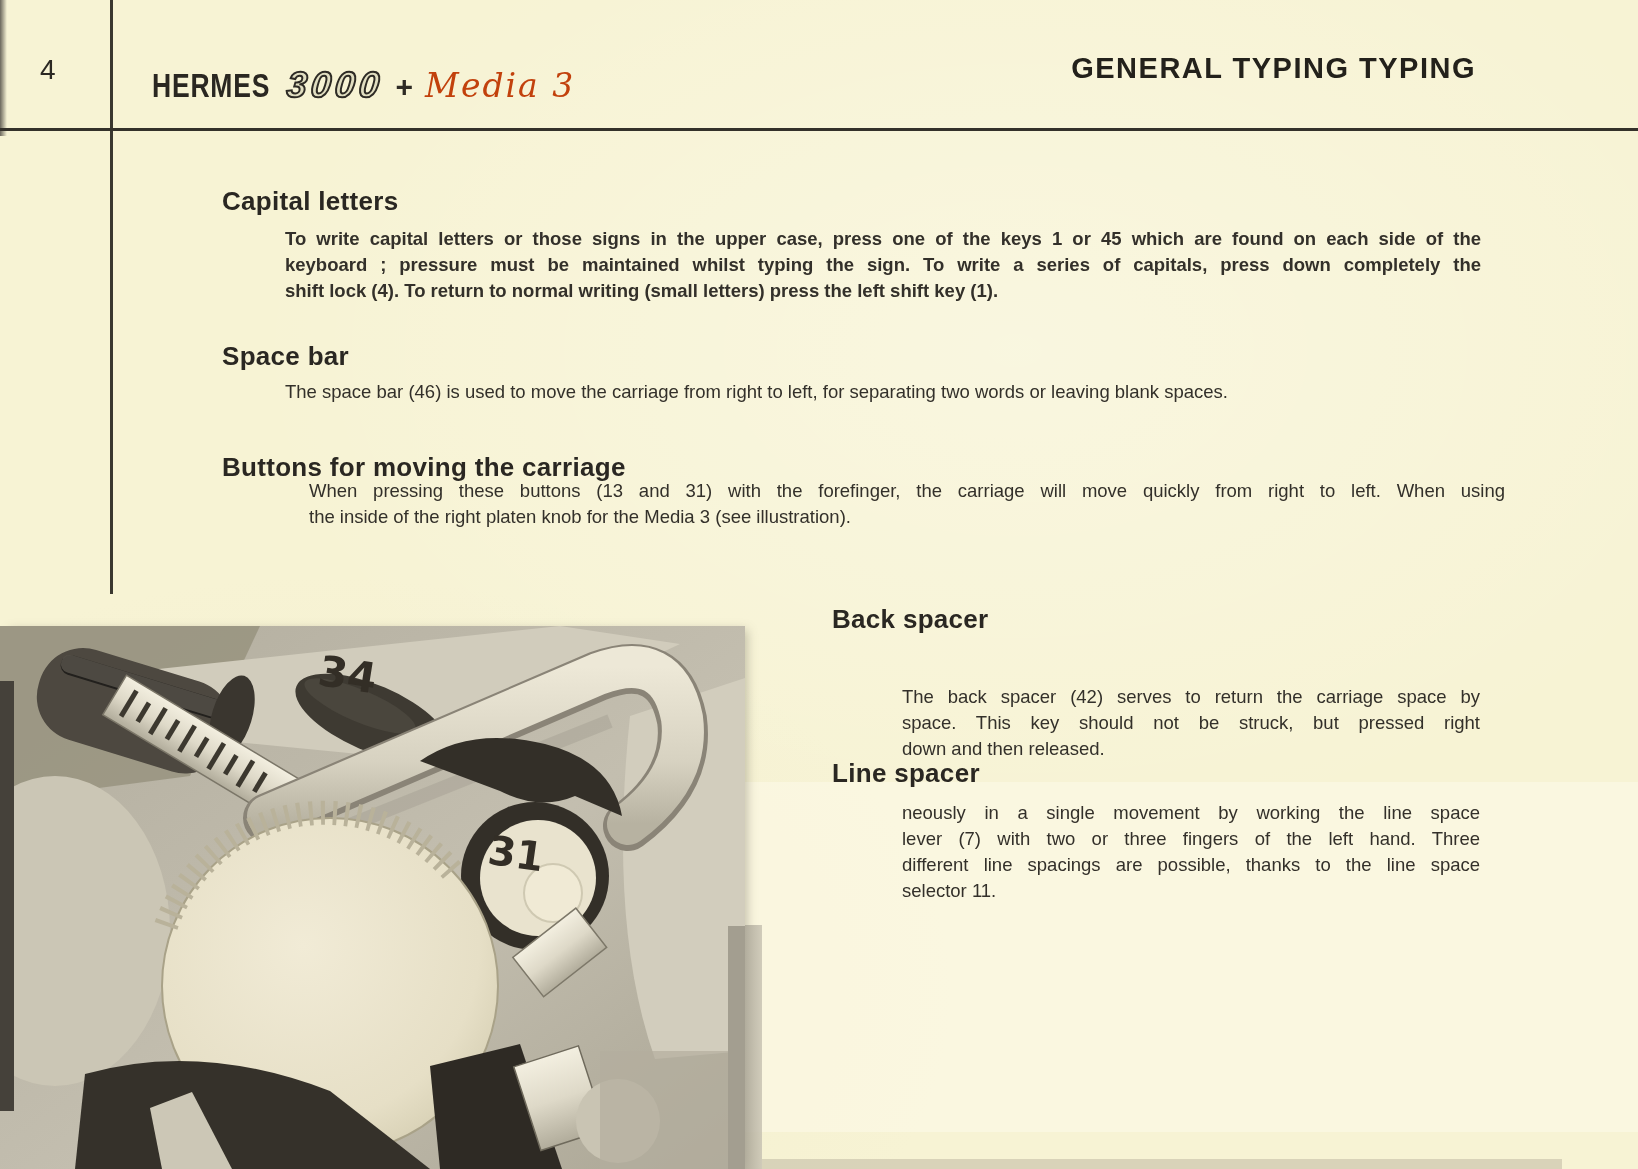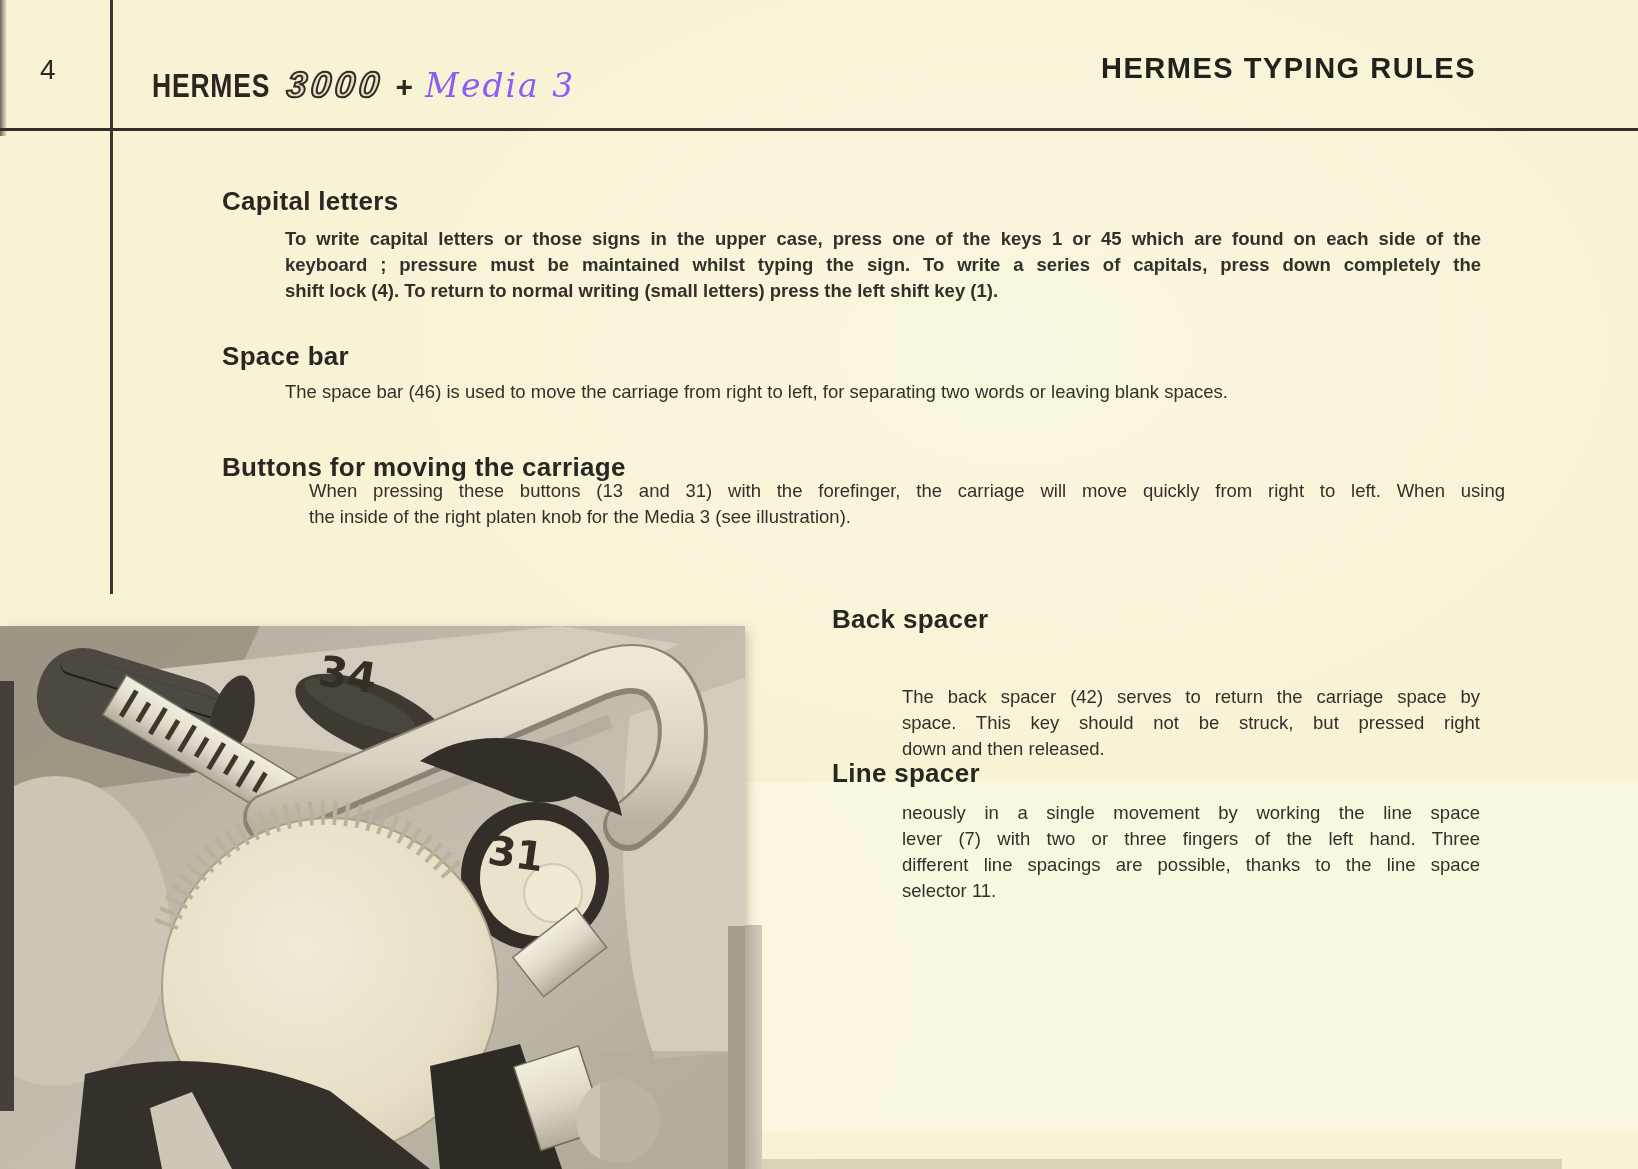--- a/index.html
+++ b/index.html
@@ -54,21 +54,21 @@
   }
   .logo-model {
     font-size: 36px; font-style: italic; font-weight: 700; letter-spacing: 4px;
     color: rgba(42,39,33,0.10);
     -webkit-text-stroke: 2px #2e2b25;
     transform: skewX(-6deg); margin-left: -28px;
   }
   .logo-plus { font-size: 30px; font-weight: 600; color: #2e2b25; }
   .logo-media {
     font-family: "DejaVu Serif", "Liberation Serif", serif;
-    font-style: italic; font-size: 33px; letter-spacing: 2px; color: #8b5cf6;
+    font-style: italic; font-size: 33px; letter-spacing: 2px; color: #c2410c;
   }
   .header-title {
     position: absolute; right: 162px; top: 52px;
     font-size: 29px; font-weight: 800; letter-spacing: 1.5px; color: #23211b;
   }
 
   
   .sec { position: absolute; }
   .sec h2 {
     font-size: 26px; font-weight: 800; color: #2a2722; letter-spacing: 0.3px;
@@ -120,21 +120,21 @@
 <div class="v-rule"></div>
 <div class="h-rule"></div>
 
 <div class="logo">
   <span class="logo-hermes">HERMES</span>
   <span class="logo-model">3000</span>
   <span class="logo-plus">+</span>
   <span class="logo-media">Media 3</span>
 </div>
 
-<div class="header-title">HERMES TYPING RULES</div>
+<div class="header-title">GENERAL TYPING TYPING</div>
 
 <section class="sec" id="sec-capital">
   <h2>Capital letters</h2>
 </section>
 <div class="para" id="para-capital">
   <span class="line">To write capital letters or those signs in the upper case, press one of the keys 1 or 45 which are found on each side of the</span>
   <span class="line">keyboard ; pressure must be maintained whilst typing the sign. To write a series of capitals, press down completely the</span>
   <span class="line last">shift lock (4). To return to normal writing (small letters) press the left shift key (1).</span>
 </div>
 

